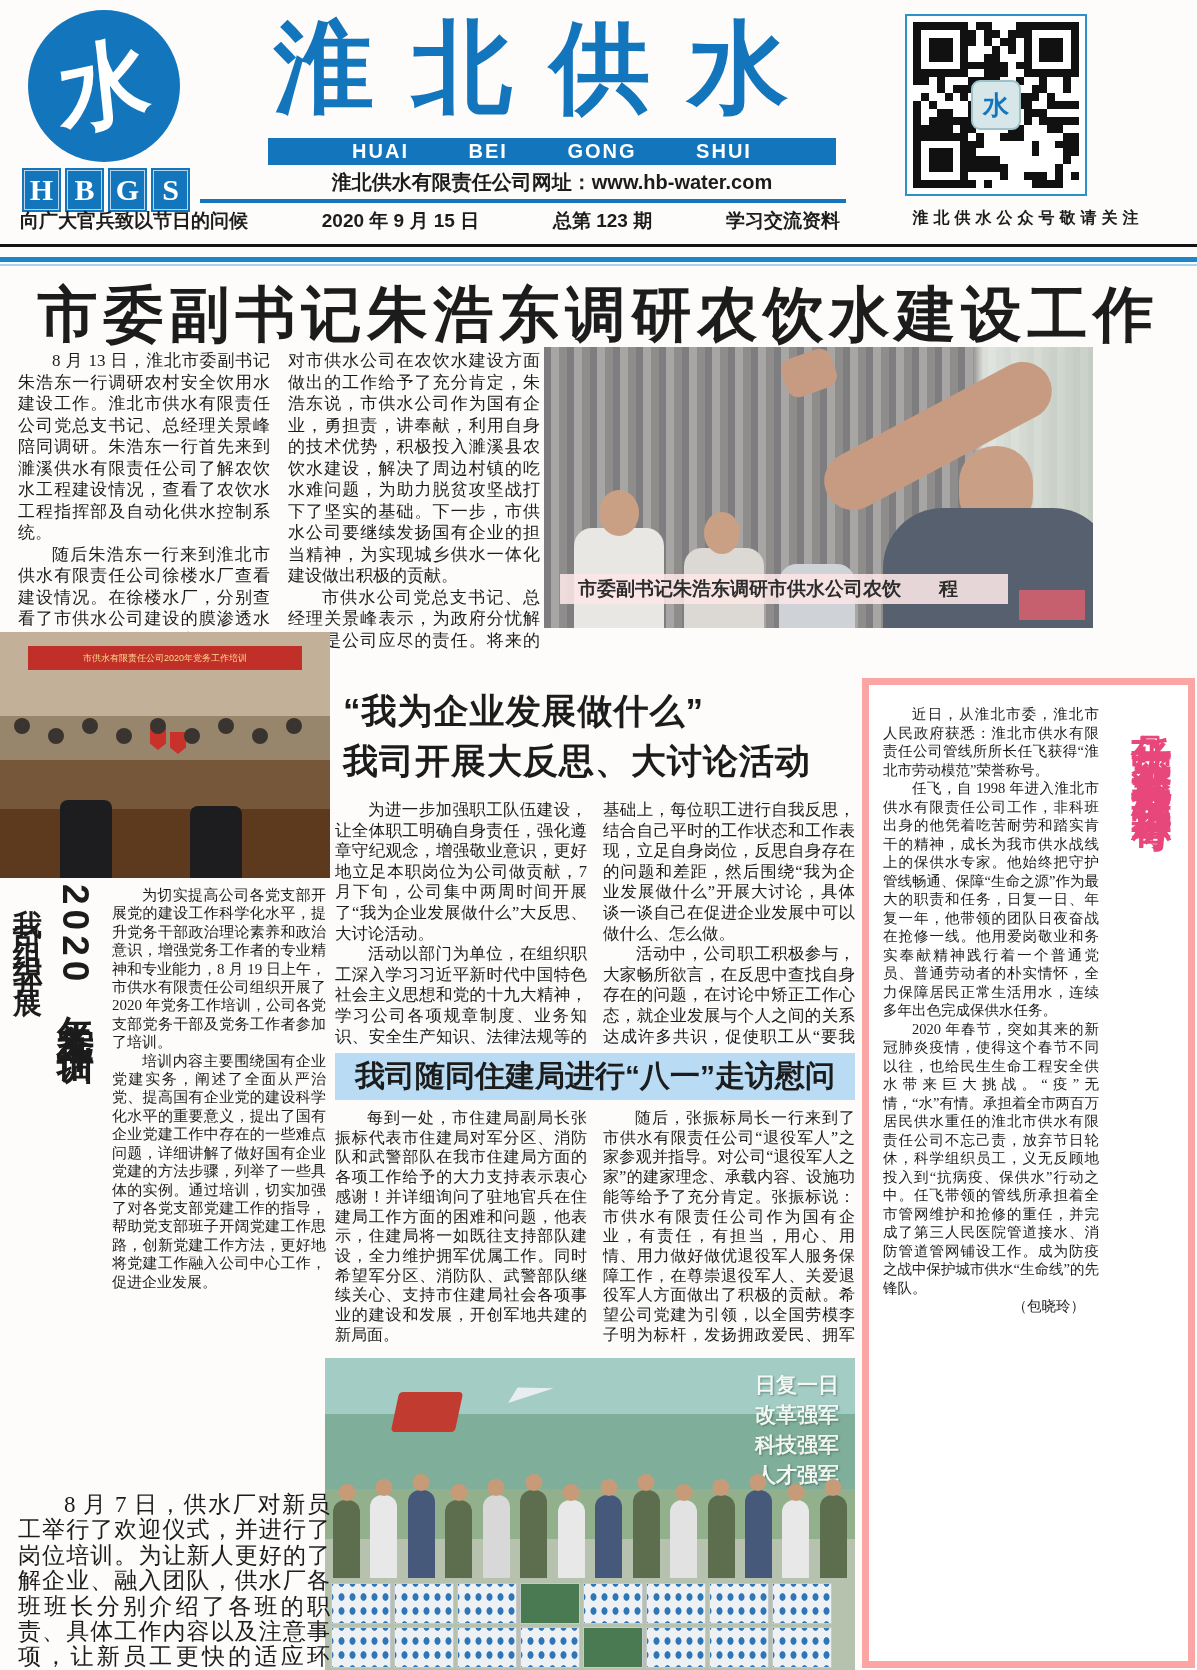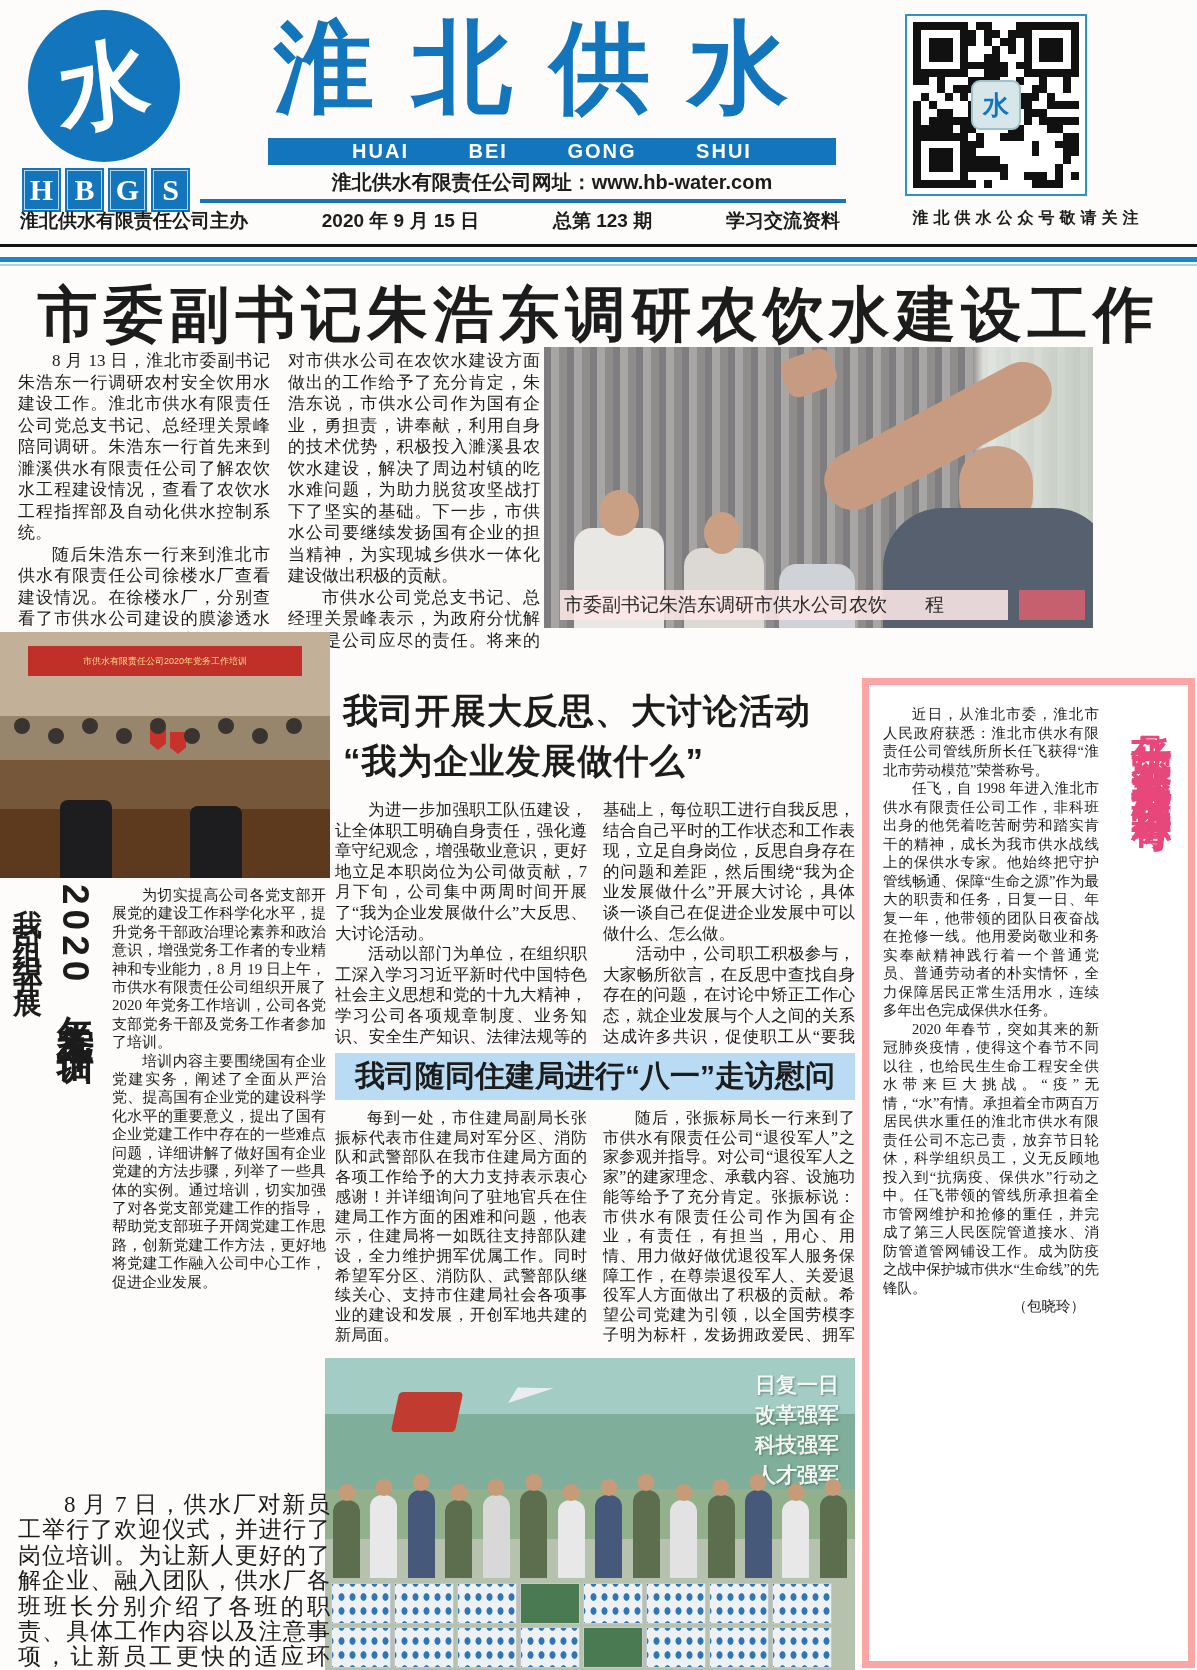--- a/index.html
+++ b/index.html
@@ -50,28 +50,28 @@
     background:
       linear-gradient(90deg, rgba(0,0,0,0) 78%, rgba(236,240,234,.85) 80%, rgba(210,220,208,.8) 100%),
       repeating-linear-gradient(90deg,#7e7e80 0 7px,#a8a6a4 7px 15px,#8f8d8b 15px 23px);}
   .arm{position:absolute;right:30px;top:60px;width:250px;height:58px;background:#c79b82;border-radius:30px;
     transform:rotate(-28deg);}
   .hand{position:absolute;right:258px;top:6px;width:52px;height:40px;background:#c79b82;border-radius:12px;transform:rotate(-20deg);}
   .shoulder{position:absolute;right:-20px;bottom:0;width:230px;height:120px;background:#57606e;border-radius:60px 60px 0 0;}
   .head-r{position:absolute;right:60px;bottom:96px;width:74px;height:86px;background:#c9a086;border-radius:36px;}
   .grp-shirt{position:absolute;background:#e9e7e3;border-radius:18px 18px 0 0;}
   .grp-head{position:absolute;background:#caa084;border-radius:50%;}
-  .photo-caption{position:absolute;left:16px;bottom:8px;width:448px;height:30px;background:rgba(252,230,230,.88);
-    display:flex;align-items:center;padding-left:4px;box-sizing:border-box;font-size:19px;font-weight:normal;color:#2c2c2c;
+  .photo-caption{position:absolute;left:16px;bottom:24px;width:448px;height:30px;background:rgba(252,230,230,.88);
+    display:flex;align-items:center;padding-left:18px;box-sizing:border-box;font-size:19px;font-weight:bold;color:#2c2c2c;
     font-family:"Liberation Sans",sans-serif;}
   .photo-caption-red{position:absolute;right:8px;bottom:8px;width:66px;height:30px;background:rgba(219,96,110,.85);}
 
   .photo-meeting{left:0;top:632px;width:330px;height:246px;
     background:linear-gradient(180deg,#c2b098 0 34%,#97866c 34% 52%,#77573a 52% 72%,#5d3a1e 72% 100%);}
-  .meet-banner{position:absolute;left:28px;top:14px;right:28px;height:30px;background:#c03028;color:#ffd98c;
+  .meet-banner{position:absolute;left:28px;top:14px;right:28px;height:24px;background:#c03028;color:#ffd98c;
     font-size:9px;display:flex;align-items:center;justify-content:center;white-space:nowrap;overflow:hidden;
     font-family:"Liberation Sans",sans-serif;}
   .meet-chair{position:absolute;background:#1d1d20;border-radius:8px 8px 0 0;}
   .meet-flag{position:absolute;width:16px;height:22px;background:#c8322a;clip-path:polygon(0 0,100% 0,100% 70%,50% 100%,0 70%);}
   .meet-person{position:absolute;width:16px;height:16px;border-radius:50%;background:#3a3430;}
 
   .photo-welcome{left:0;top:1287px;width:330px;height:196px;
     background:linear-gradient(180deg,#a8322c 0 52%,#6e221e 52% 66%,#39201c 66% 100%);}
   .welcome-title{position:absolute;left:14px;top:12px;color:#ffe9b8;font-size:20px;font-weight:bold;letter-spacing:3px;
     font-family:"Liberation Sans",sans-serif;text-shadow:0 0 2px #7a1512;}
@@ -588,21 +588,21 @@
         <div class="on"></div>
         <div class="on"></div>
         <div></div>
         <div></div>
       </div>
     <div class="qr-logo">水</div>
   </div>
   <div class="qr-caption sans">淮北供水公众号敬请关注</div>
 
   <div class="info-row sans">
-    <span>淮北供水有限责任公司主办</span>
+    <span>向广大官兵致以节日的问候</span>
     <span>2020 年 9 月 15 日</span>
     <span>总第 123 期</span>
     <span>学习交流资料</span>
   </div>
   <div class="black-rule"></div>
   <div class="blue-rule-a"></div>
   <div class="blue-rule-b"></div>
 
   <div class="lead-headline sans">市委副书记朱浩东调研农饮水建设工作</div>
   <div class="lead-body">
@@ -645,22 +645,22 @@
     </div>
   <div class="vert-small">我司组织开展</div>
   <div class="vert-large">2020年党务工作培训</div>
   <div class="training-body">
     <p class="para">为切实提高公司各党支部开展党的建设工作科学化水平，提升党务干部政治理论素养和政治意识，增强党务工作者的专业精神和专业能力，8 月 19 日上午，市供水有限责任公司组织开展了 2020 年党务工作培训，公司各党支部党务干部及党务工作者参加了培训。</p>
     <p class="para">培训内容主要围绕国有企业党建实务，阐述了全面从严治党、提高国有企业党的建设科学化水平的重要意义，提出了国有企业党建工作中存在的一些难点问题，详细讲解了做好国有企业党建的方法步骤，列举了一些具体的实例。通过培训，切实加强了对各党支部党建工作的指导，帮助党支部班子开阔党建工作思路，创新党建工作方法，更好地将党建工作融入公司中心工作，促进企业发展。</p>
 
   </div>
 
   <div class="disc-headline">
+    <div>“我为企业发展做什么”</div>
     <div>我司开展大反思、大讨论活动</div>
-    <div>“我为企业发展做什么”</div>
   </div>
   <div class="disc-body">
     <p class="para">为进一步加强职工队伍建设，让全体职工明确自身责任，强化遵章守纪观念，增强敬业意识，更好地立足本职岗位为公司做贡献，7 月下旬，公司集中两周时间开展了“我为企业发展做什么”大反思、大讨论活动。</p>
     <p class="para">活动以部门为单位，在组织职工深入学习习近平新时代中国特色社会主义思想和党的十九大精神，学习公司各项规章制度、业务知识、安全生产知识、法律法规等的基础上，每位职工进行自我反思，结合自己平时的工作状态和工作表现，立足自身岗位，反思自身存在的问题和差距，然后围绕“我为企业发展做什么”开展大讨论，具体谈一谈自己在促进企业发展中可以做什么、怎么做。</p>
     <p class="para">活动中，公司职工积极参与，大家畅所欲言，在反思中查找自身存在的问题，在讨论中矫正工作心态，就企业发展与个人之间的关系达成许多共识，促使职工从“要我工作”向“我要工作”转变，充分发挥自我价值，为企业发展献策出力。</p>
 
   </div>
 
   <div class="visit-band">我司随同住建局进行“八一”走访慰问</div>
   <div class="visit-body">

